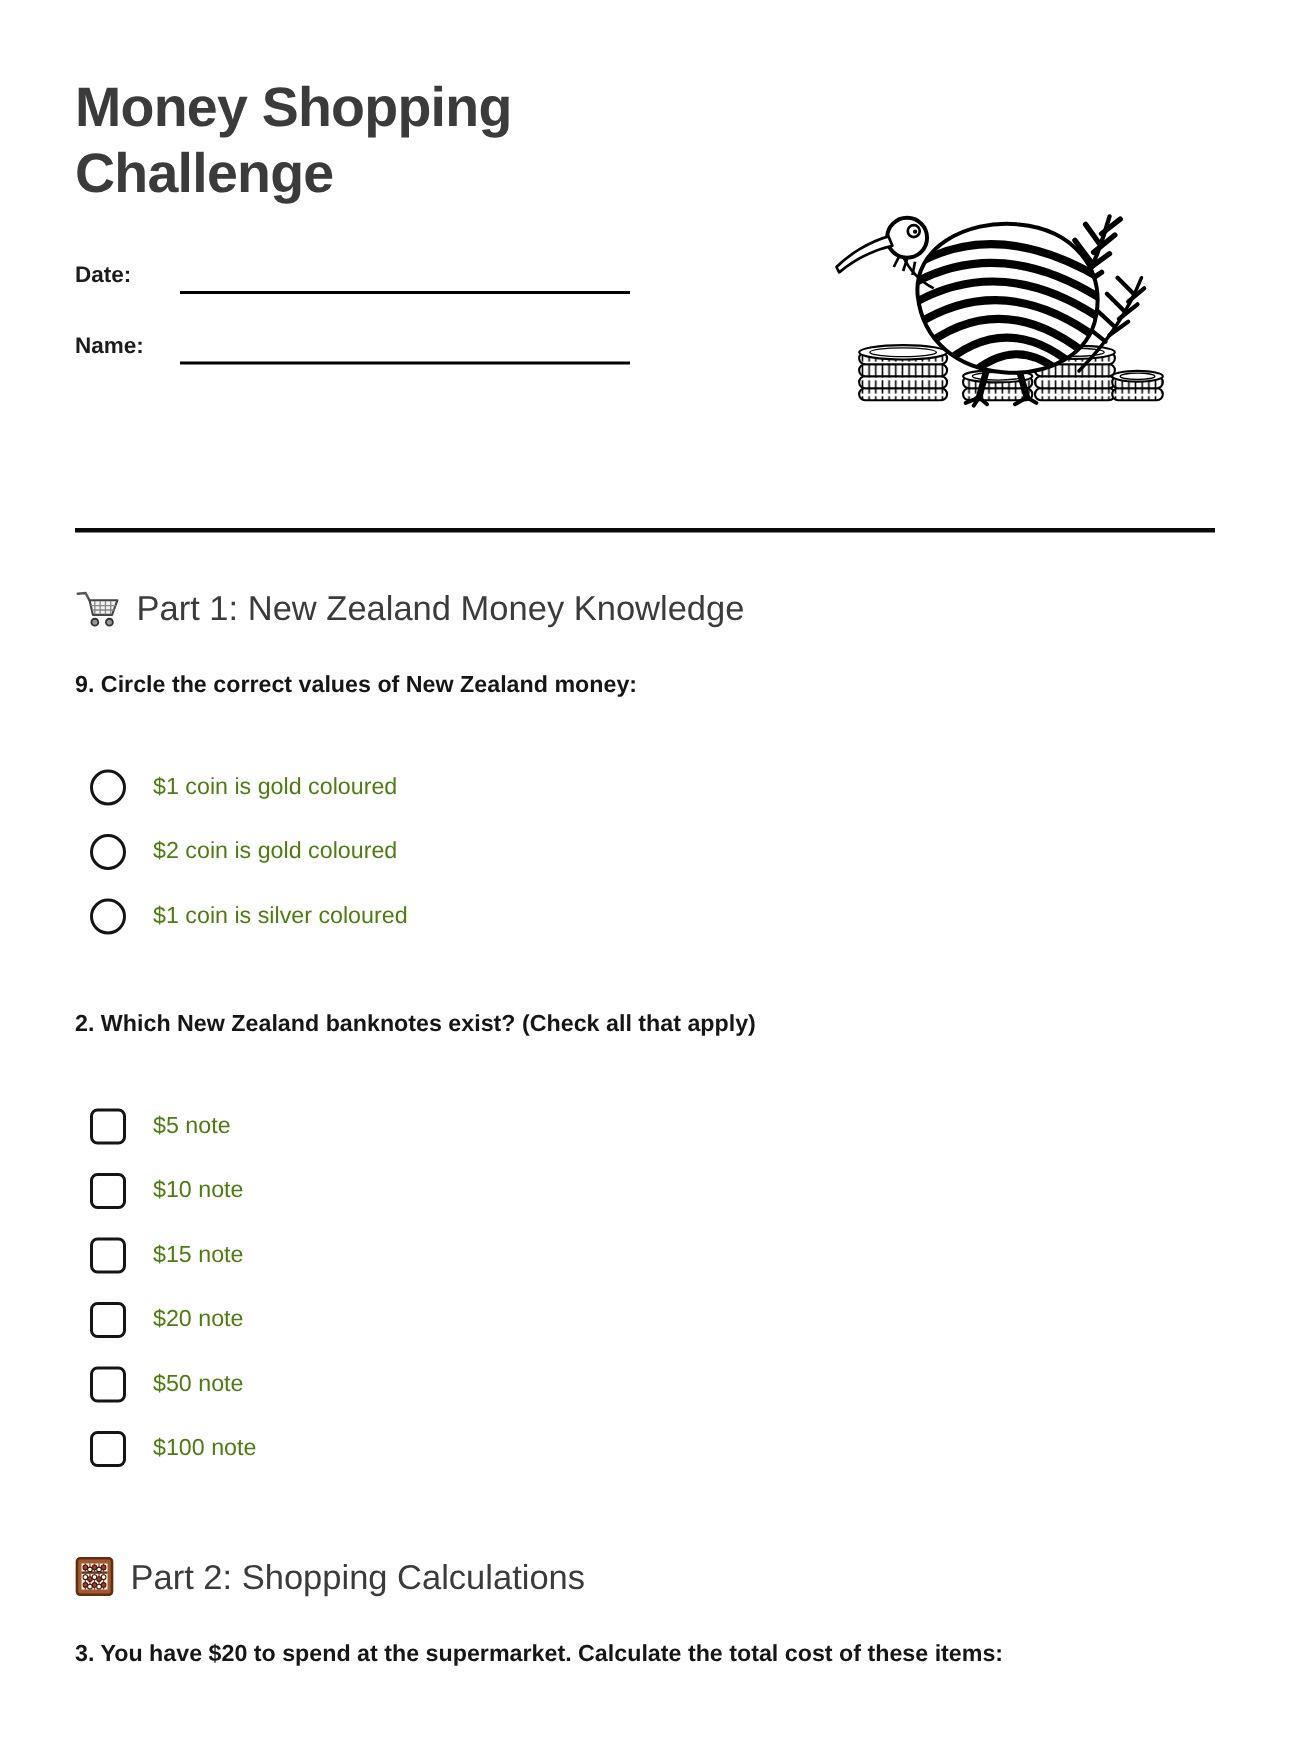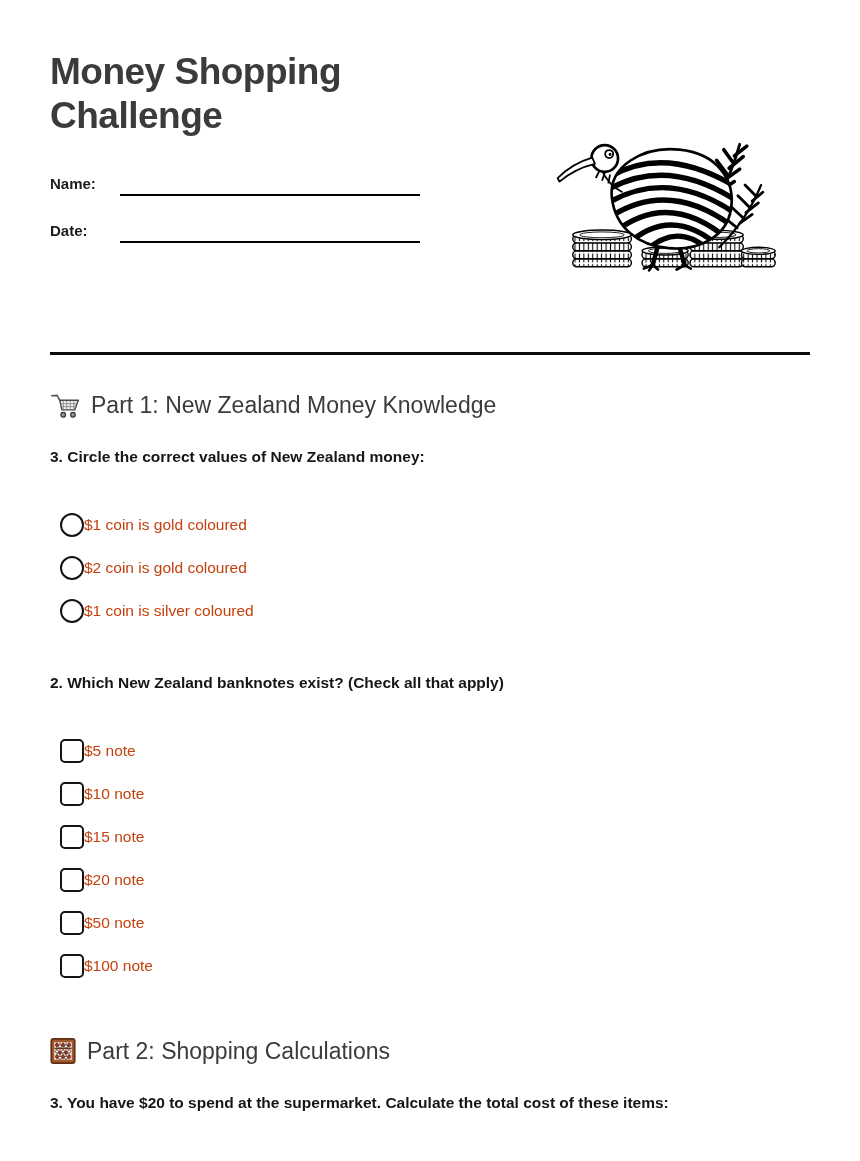--- a/index.html
+++ b/index.html
@@ -82,40 +82,41 @@
     width: 24px; height: 24px;
     border: 2.5px solid #141414;
     border-radius: 5px;
     margin-left: 10px;
     background: #fff;
     flex-shrink: 0;
     cursor: pointer;
   }
   .option-label {
     font-size: 15.5px;
-    color: #c2410c;
+    color: #4d7c0f;
+    margin-left: 18px;
     line-height: 1;
   }
 </style>
 </head>
 <body>
 
 <div class="page">
 
   <div class="header">
     <div class="header-left">
       <h1 class="page-title">Money Shopping Challenge</h1>
 
       <div class="field-row">
-        <span class="field-label">Name:</span>
+        <span class="field-label">Date:</span>
         <input class="field-line" type="text" value="" style="">
       </div>
 
       <div class="field-row">
-        <span class="field-label">Date:</span>
+        <span class="field-label">Name:</span>
         <input class="field-line" type="text" value="" style="">
       </div>
     </div>
 
     <div class="illustration">
       <svg width="222" height="162" viewBox="0 0 250 180" xmlns="http://www.w3.org/2000/svg">
         <defs>
           <pattern id="coinhatch" width="5" height="12" patternUnits="userSpaceOnUse">
             <rect width="5" height="12" fill="#ffffff"></rect>
             <line x1="2.5" y1="1" x2="2.5" y2="11" stroke="#000" stroke-width="1.2"></line>
@@ -231,21 +232,21 @@
         <path d="M11,9 H32 L28,20 H13.5 Z" fill="#f2f2f2" stroke="#444" stroke-width="1.6" stroke-linejoin="round"></path>
         <path d="M15,9.5 V19.5 M19,9.5 V19.5 M23,9.5 V19.5 M27,9.5 V19.5" stroke="#888" stroke-width="1"></path>
         <path d="M12,13 H31 M12.8,16.3 H29.8" stroke="#888" stroke-width="1"></path>
         <circle cx="15" cy="25.5" r="2.6" fill="#999" stroke="#333" stroke-width="1.4"></circle>
         <circle cx="26" cy="25.5" r="2.6" fill="#999" stroke="#333" stroke-width="1.4"></circle>
       </svg>
     </span>
     <span>Part 1: New Zealand Money Knowledge</span>
   </h2>
 
-  <p class="question">3. Circle the correct values of New Zealand money:</p>
+  <p class="question">9. Circle the correct values of New Zealand money:</p>
 
   <div class="option-list">
     <div class="option-row">
       <span class="radio-circle"></span>
       <span class="option-label">$1 coin is gold coloured</span>
     </div>
     <div class="option-row">
       <span class="radio-circle"></span>
       <span class="option-label">$2 coin is gold coloured</span>
     </div>

